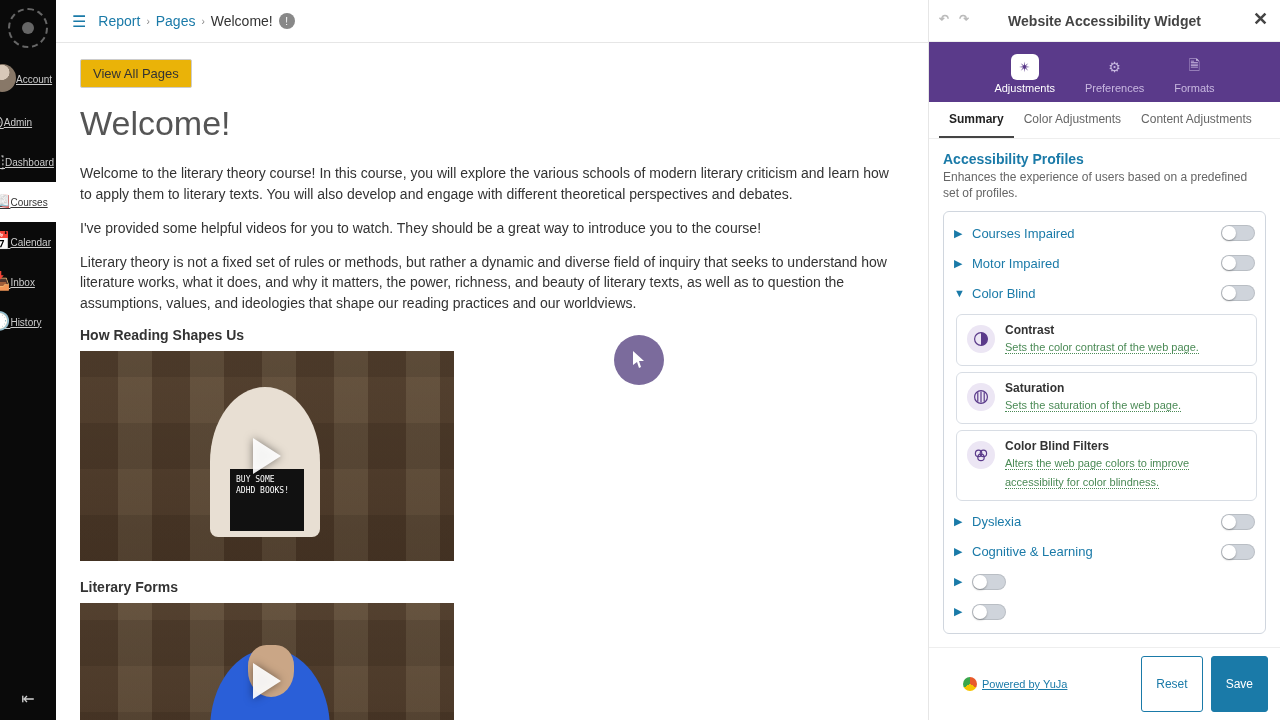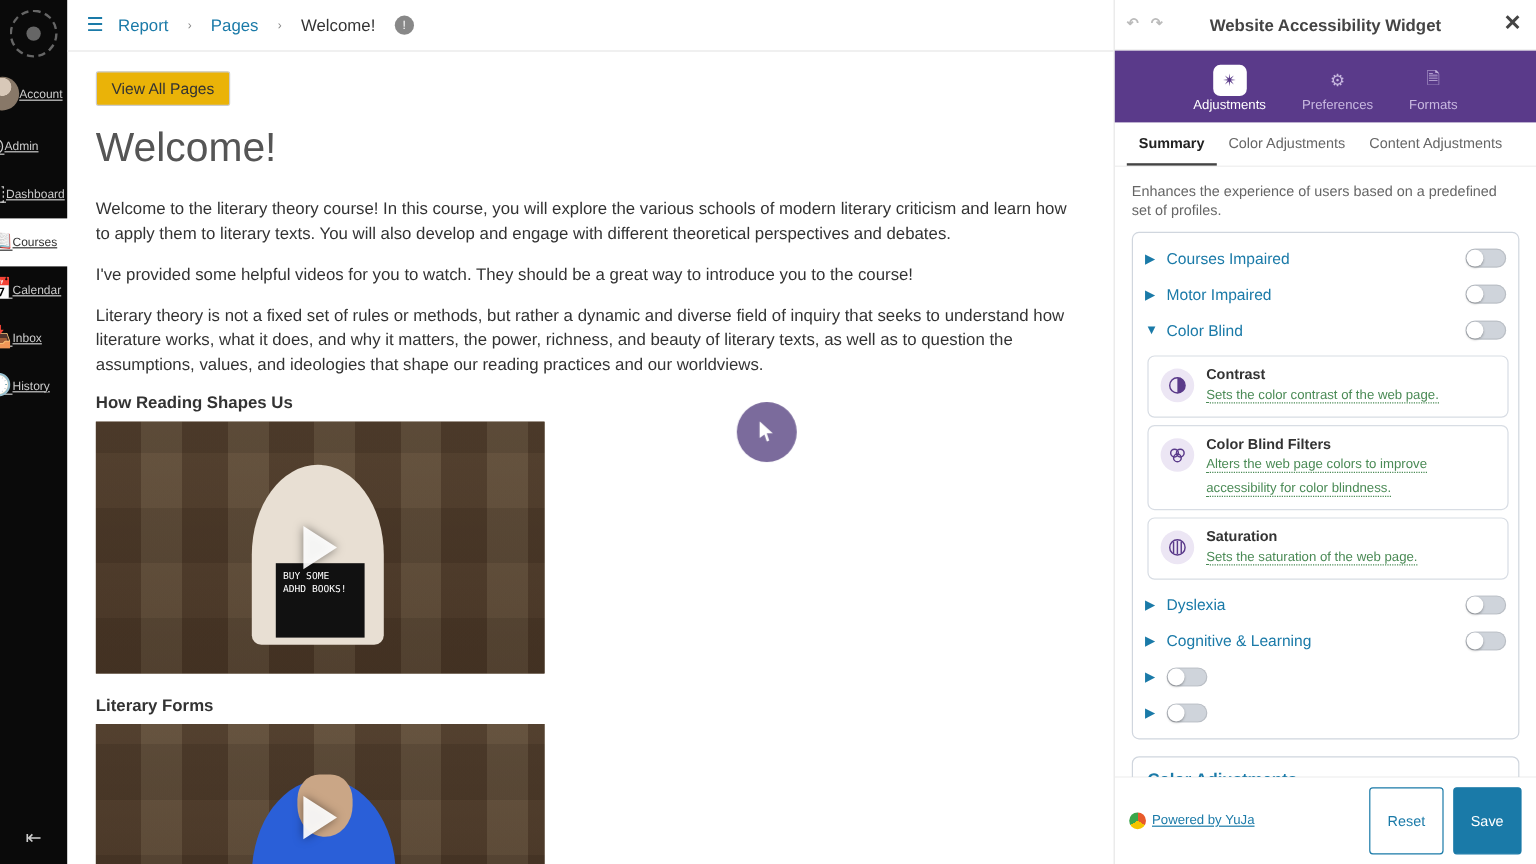--- a/index.html
+++ b/index.html
@@ -12,21 +12,21 @@
 .nav-item { width: 80px; padding: 8px 0; display: flex; flex-direction: row; align-items: center; color: #ccc; cursor: pointer; font-size: 10px; text-decoration: underline; }
 .nav-item.active { background: #fff; color: #333; }
 .nav-icon { font-size: 18px; margin-bottom: 2px; }
 .nav-avatar { width: 28px; height: 28px; border-radius: 50%; background: radial-gradient(circle at 50% 30%, #d8c8b8 30%, #887868 32%); margin-bottom: 2px; }
 .nav-collapse { margin-top: auto; padding: 12px 0; color: #ccc; font-size: 16px; }
 
 
 .main { flex: 1; display: flex; flex-direction: column; min-width: 0; }
 .topbar { height: 48px; display: flex; align-items: center; padding: 0 16px; border-bottom: 1px solid #e6e6e6; gap: 12px; }
 .hamburger { color: #1a7aa8; font-size: 16px; cursor: pointer; }
-.breadcrumb { display: flex; align-items: center; gap: 16px; font-size: 14px; }
+.breadcrumb { display: flex; align-items: center; gap: 6px; font-size: 14px; }
 .crumb-link { color: #1a7aa8; cursor: pointer; }
 .crumb-sep { color: #888; font-size: 10px; }
 .crumb-current { color: #333; }
 .crumb-badge { width: 16px; height: 16px; border-radius: 50%; background: #888; color: #fff; font-size: 10px; display: inline-flex; align-items: center; justify-content: center; }
 
 .content { padding: 16px 24px; overflow-y: auto; }
 .btn-view-all { border: 1px solid #ccc; background: #eab308; padding: 6px 12px; font-size: 13px; color: #333; cursor: pointer; border-radius: 2px; }
 .page-title { font-size: 34px; font-weight: 300; color: #555; margin: 16px 0 20px; }
 .para { font-size: 14px; color: #333; line-height: 1.45; margin-bottom: 14px; }
 .sub-heading { font-size: 14px; font-weight: 700; color: #333; margin-bottom: 8px; }
@@ -77,21 +77,21 @@
 .sub-item { border: 1px solid #d8dde4; border-radius: 6px; padding: 8px 10px; margin: 6px 0; display: flex; gap: 10px; align-items: flex-start; cursor: pointer; }
 .sub-icon { width: 28px; height: 28px; border-radius: 50%; background: #ece6f4; display: flex; align-items: center; justify-content: center; flex-shrink: 0; margin-top: 2px; }
 .sub-icon svg { width: 16px; height: 16px; }
 .sub-name { font-size: 12px; font-weight: 600; color: #333; }
 .sub-desc { font-size: 11px; color: #4a8a55; border-bottom: 1px dotted #4a8a55; line-height: 1.6; text-decoration-style: dotted; }
 
 .color-adj { border: 1px solid #d0d6de; border-radius: 6px; padding: 10px 12px; }
 .ca-title { color: #1a7aa8; font-size: 14px; font-weight: 600; margin-bottom: 8px; }
 
 .widget-footer { border-top: 1px solid #eee; padding: 8px 12px; display: flex; align-items: center; gap: 8px; }
-.pb { display: flex; align-items: center; gap: 5px; font-size: 11px; color: #1a7aa8; text-decoration: underline; cursor: pointer; }
+.pb { display: flex; align-items: center; gap: 5px; font-size: 11px; color: #1a7aa8; text-decoration: underline; cursor: pointer; margin-left: 22px; }
 .pb-logo { width: 14px; height: 14px; border-radius: 50%; background: conic-gradient(#e85a2a 0 120deg, #f5c400 120deg 240deg, #3aa64a 240deg); }
 .spacer { flex: 1; }
 .btn-reset, .btn-save { padding: 20px 14px; font-size: 12px; border: 1px solid #1a7aa8; border-radius: 3px; cursor: pointer; }
 .btn-reset { background: #fff; color: #1a7aa8; }
 .btn-save { background: #1a7aa8; color: #fff; }
 
 
 .widget-scroll::-webkit-scrollbar { width: 8px; }
 .widget-scroll::-webkit-scrollbar-thumb { background: #c8c8c8; border-radius: 4px; }
 </style>
@@ -202,20 +202,21 @@
     </div>
   </div>
 
   <div class="widget-subtabs">
     <div class="wstab active">Summary</div>
     <div class="wstab">Color Adjustments</div>
     <div class="wstab">Content Adjustments</div>
   </div>
 
   <div class="widget-scroll">
+    <div class="section-title">Accessibility Profiles</div>
     <div class="section-desc">Enhances the experience of users based on a predefined set of profiles.</div>
 
     <div class="profiles">
       <div class="profile-row">
         <span class="chev">▶</span>
         <span class="profile-label">Courses Impaired</span>
         <div class="toggle"></div>
       </div>
       <div class="profile-row">
         <span class="chev">▶</span>
@@ -237,42 +238,42 @@
               </svg>
             </div>
           <div>
             <div class="sub-name">Contrast</div>
             <span class="sub-desc">Sets the color contrast of the web page.</span>
           </div>
         </div>
         <div class="sub-item">
           <div class="sub-icon">
               <svg viewBox="0 0 20 20">
+                <circle cx="10" cy="10" r="8" fill="none" stroke="#5a3a8a" stroke-width="1.5"></circle>
+                <path d="M6 4 L6 16 M10 3 L10 17 M14 4 L14 16" stroke="#5a3a8a" stroke-width="1.5"></path>
+              </svg>
+            </div>
+          <div>
+            <div class="sub-name">Saturation</div>
+            <span class="sub-desc">Sets the saturation of the web page.</span>
+          </div>
+        </div>
+        <div class="sub-item">
+          <div class="sub-icon">
+              <svg viewBox="0 0 20 20">
                 <circle cx="7" cy="8" r="4" fill="none" stroke="#5a3a8a" stroke-width="1.5"></circle>
                 <circle cx="13" cy="8" r="4" fill="none" stroke="#5a3a8a" stroke-width="1.5"></circle>
                 <circle cx="10" cy="13" r="4" fill="none" stroke="#5a3a8a" stroke-width="1.5"></circle>
               </svg>
             </div>
           <div>
             <div class="sub-name">Color Blind Filters</div>
             <span class="sub-desc">Alters the web page colors to improve accessibility for color blindness.</span>
           </div>
         </div>
-        <div class="sub-item">
-          <div class="sub-icon">
-              <svg viewBox="0 0 20 20">
-                <circle cx="10" cy="10" r="8" fill="none" stroke="#5a3a8a" stroke-width="1.5"></circle>
-                <path d="M6 4 L6 16 M10 3 L10 17 M14 4 L14 16" stroke="#5a3a8a" stroke-width="1.5"></path>
-              </svg>
-            </div>
-          <div>
-            <div class="sub-name">Saturation</div>
-            <span class="sub-desc">Sets the saturation of the web page.</span>
-          </div>
-        </div>
       </div>
 
       <div class="profile-row">
         <span class="chev">▶</span>
         <span class="profile-label">Dyslexia</span>
         <div class="toggle"></div>
       </div>
       <div class="profile-row">
         <span class="chev">▶</span>
         <span class="profile-label">Cognitive &amp; Learning</span>

